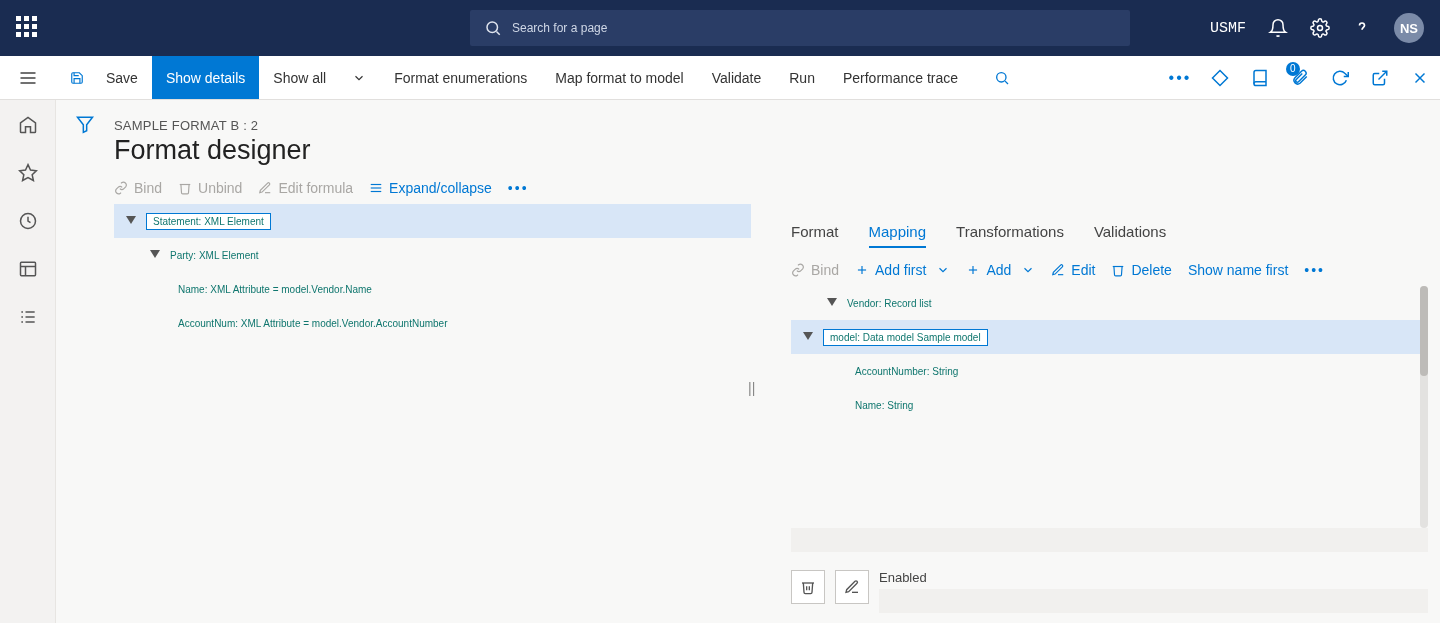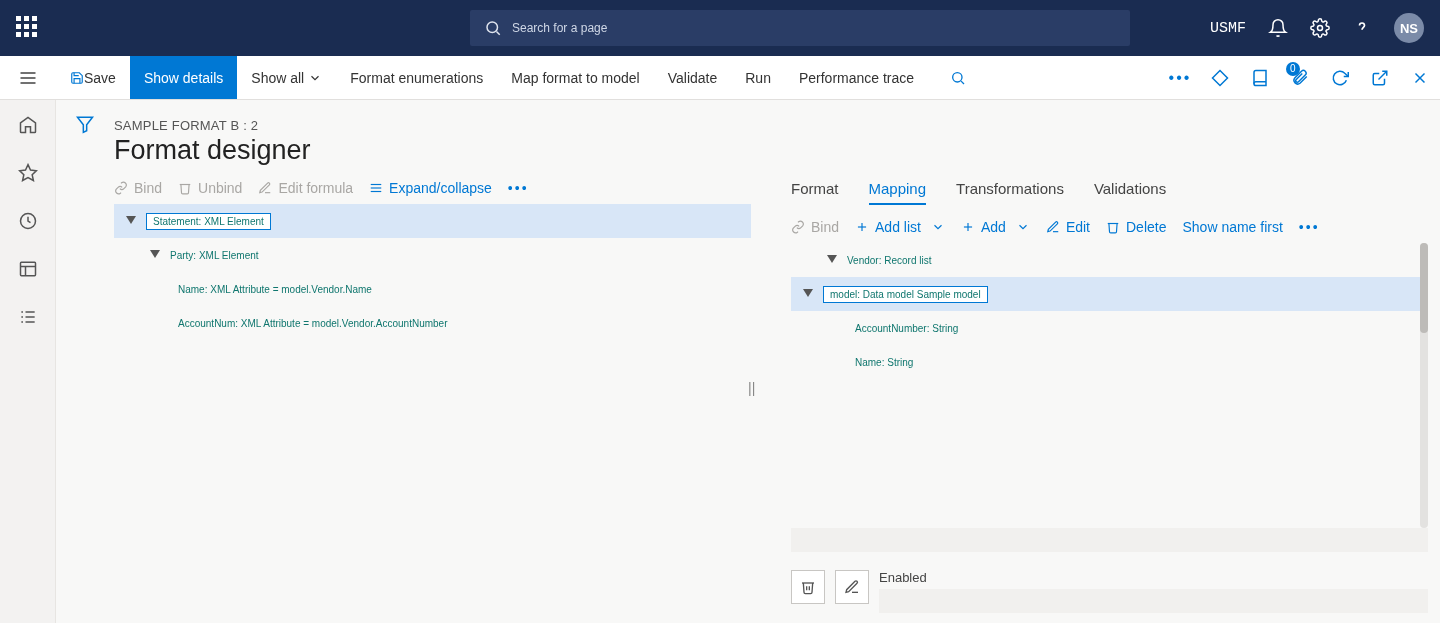--- a/index.html
+++ b/index.html
@@ -30,21 +30,21 @@
     display: flex; align-items: center; justify-content: center; font-size: 13px; font-weight: 600; }
   .company-label { font-size: 15px; font-family: Liberation Mono, monospace; }
 
   
   .commandbar {
     height: 44px; background: #fff; border-bottom: 1px solid #e1dfdd;
     display: flex; align-items: stretch; padding-left: 56px;
   }
   .cmd-item {
     display: flex; align-items: center; padding: 0 14px; font-size: 14px;
-    color: #333; cursor: pointer; gap: 0;
+    color: #333; cursor: pointer; gap: 22px;
   }
   .cmd-item.primary { background: #0078d4; color: #fff; }
   .cmd-item svg { width: 14px; height: 14px; }
   .chev-down { margin-left: 4px; }
   .cmd-spacer { flex: 1; }
   .cmd-iconbtn { width: 40px; display: flex; align-items: center; justify-content: center;
     cursor: pointer; color: #0078d4; }
   .cmd-badge { position: relative; }
   .cmd-badge .badge { position: absolute; top: 6px; left: 6px; background: #0078d4; color: #fff;
     border-radius: 8px; font-size: 10px; padding: 0 4px; line-height: 14px; }
@@ -89,21 +89,21 @@
   .pane.right { padding-left: 20px; position: relative; }
 
   .toolbar { display: flex; align-items: center; gap: 16px; font-size: 14px; margin-bottom: 8px; }
   .tbtn { display: flex; align-items: center; gap: 6px; cursor: pointer; }
   .tbtn.disabled { color: #a9a7a4; }
   .tbtn.blue { color: #0078d4; }
   .tbtn svg { width: 14px; height: 14px; }
   .more-dots { color: #0078d4; cursor: pointer; letter-spacing: 2px; }
 
   .tabs { display: flex; gap: 30px; font-size: 15px; color: #444; margin-bottom: 14px; }
-  .tab { cursor: pointer; padding-bottom: 6px; }
+  .tab { cursor: pointer; padding-bottom: 6px; margin-top: 43px; }
   .tab.active { color: #0078d4; border-bottom: 2px solid #0078d4; font-weight: 500; }
 
   .tree { font-size: 10px; color: #0f766e; }
   .tree-row { display: flex; align-items: center; height: 34px; }
   .tree-toggle { width: 14px; height: 14px; margin-right: 8px; display: inline-flex;
     align-items: center; justify-content: center; }
   .tree-toggle svg { width: 10px; height: 10px; }
   .tree-label { white-space: nowrap; }
   .tree-row.sel {
     background: #d8e6f7;
@@ -401,21 +401,21 @@
                   <path d="M10 13a5 5 0 007 0l3-3a5 5 0 00-7-7l-1 1"></path>
                   <path d="M14 11a5 5 0 00-7 0l-3 3a5 5 0 007 7l1-1"></path>
                 </svg>
               <span>Bind</span>
             </div>
             <div class="tbtn blue">
               <svg viewBox="0 0 24 24" fill="none" stroke="currentColor" stroke-width="2">
                   <line x1="12" y1="5" x2="12" y2="19"></line>
                   <line x1="5" y1="12" x2="19" y2="12"></line>
                 </svg>
-              <span>Add list</span>
+              <span>Add first</span>
               <svg class="chev-down" width="12" height="12" viewBox="0 0 24 24" fill="none" stroke="currentColor" stroke-width="2">
                   <polyline points="6 9 12 15 18 9"></polyline>
                 </svg>
             </div>
             <div class="tbtn blue">
               <svg viewBox="0 0 24 24" fill="none" stroke="currentColor" stroke-width="2">
                   <line x1="12" y1="5" x2="12" y2="19"></line>
                   <line x1="5" y1="12" x2="19" y2="12"></line>
                 </svg>
               <span>Add</span>

